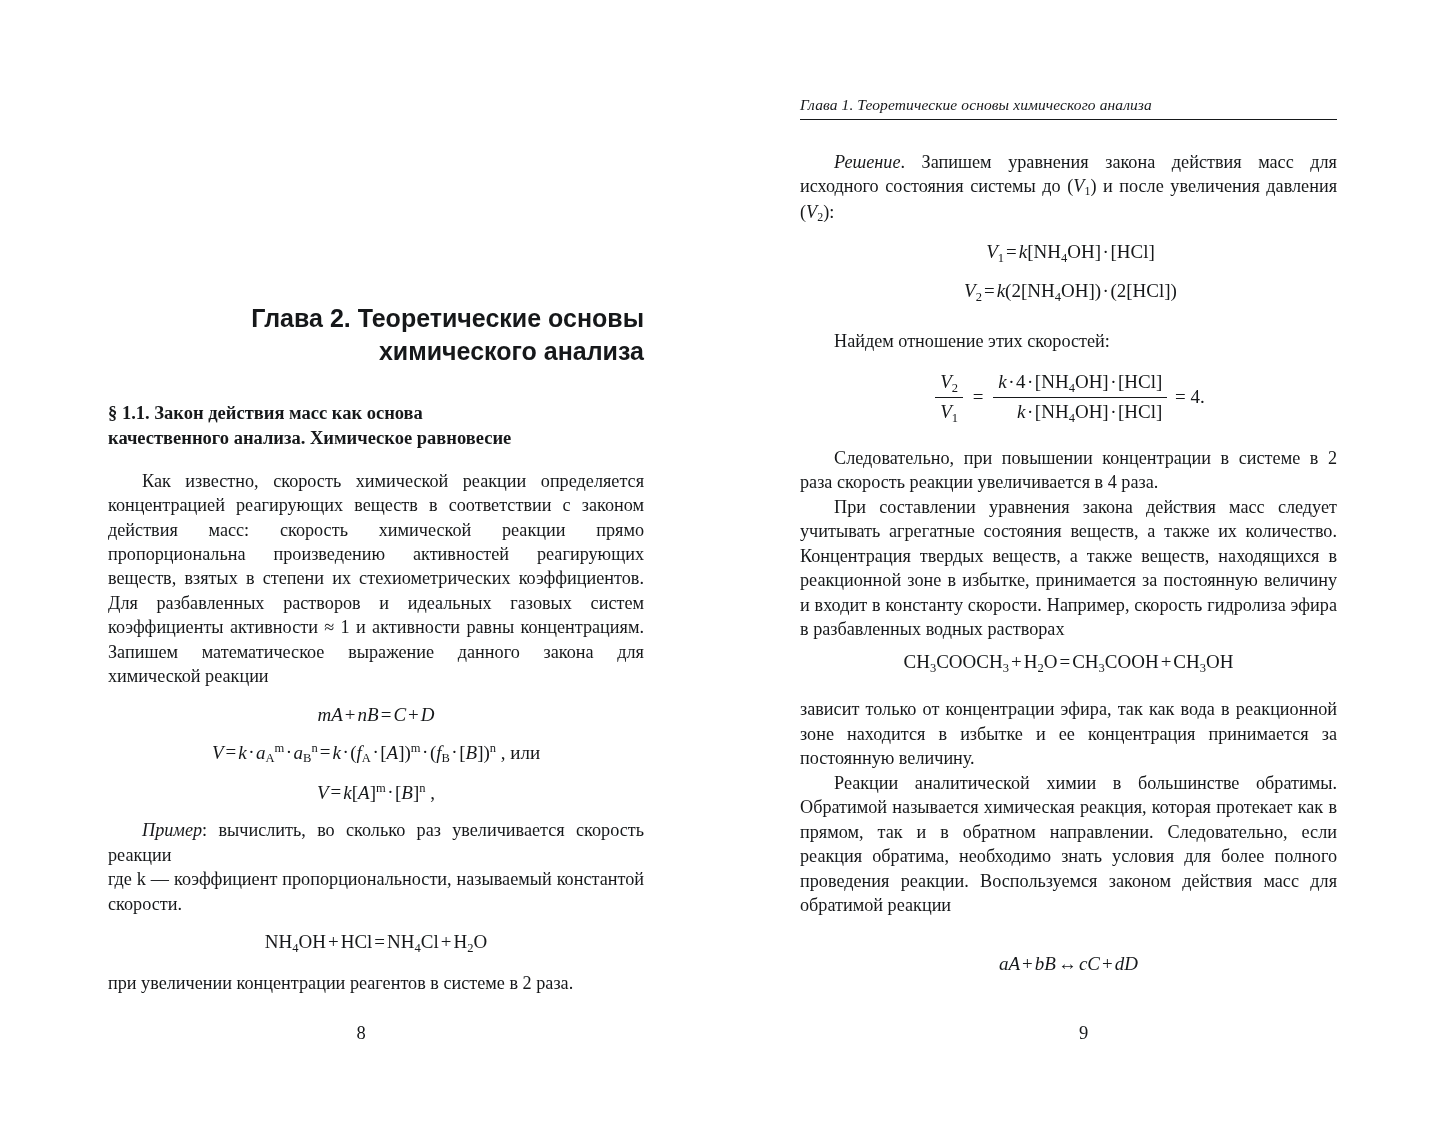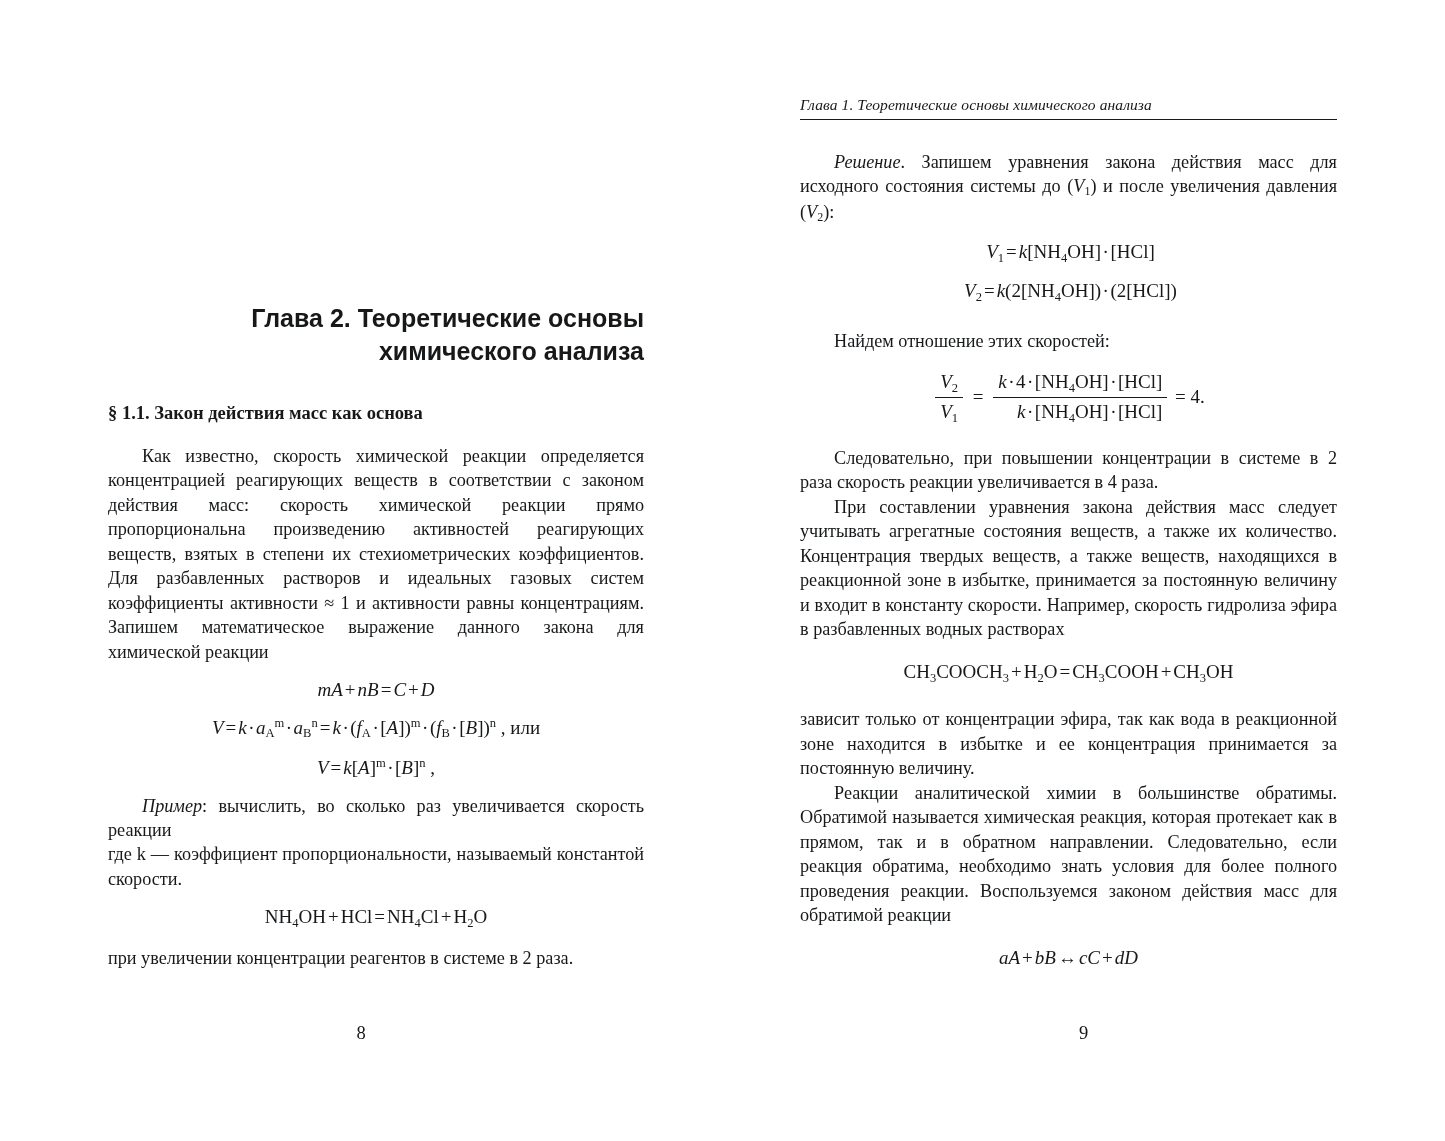--- a/index.html
+++ b/index.html
@@ -136,20 +136,21 @@
 
   <div class="page page-left">
 
     <h1 class="chapter-title">
       <span>Глава 2. Теоретические основы</span>
       <span class="l2">химического анализа</span>
     </h1>
 
     <h2 class="section-title">
       <span>§ 1.1. Закон действия масс как основа</span><br>
+      <span>качественного анализа. Химическое равновесие</span>
     </h2>
 
     <p class="body">Как известно, скорость химической реакции определяется концентрацией реагирующих веществ в соответствии с законом действия масс: скорость химической реакции прямо пропорциональна произведению активностей реагирующих веществ, взятых в степени их стехиометрических коэффициентов. Для разбавленных растворов и идеальных газовых систем коэффициенты активности ≈ 1 и активности равны концентрациям. Запишем математическое выражение данного закона для химической реакции</p>
 
     <div class="math">
       <span class="mi">m</span><span class="mi">A</span><span class="op">+</span><span class="mi">n</span><span class="mi">B</span><span class="op">=</span><span class="mi">C</span><span class="op">+</span><span class="mi">D</span>
     </div>
 
     <div class="math">
       <span class="mi">V</span><span class="op">=</span><span class="mi">k</span><span class="dot">·</span><span class="mi">a</span><sub>A</sub><sup>m</sup><span class="dot">·</span><span class="mi">a</span><sub>B</sub><sup>n</sup><span class="op">=</span><span class="mi">k</span><span class="dot">·</span>(<span class="mi">f</span><sub>A</sub><span class="dot">·</span>[<span class="mi">A</span>])<sup>m</sup><span class="dot">·</span>(<span class="mi">f</span><sub>B</sub><span class="dot">·</span>[<span class="mi">B</span>])<sup>n</sup> , или
@@ -199,27 +200,27 @@
       <span class="frac">
         <span class="num"><span class="mi">k</span><span class="dot">·</span>4<span class="dot">·</span>[NH<sub>4</sub>OH]<span class="dot">·</span>[HCl]</span>
         <span class="den"><span class="mi">k</span><span class="dot">·</span>[NH<sub>4</sub>OH]<span class="dot">·</span>[HCl]</span>
       </span>
       <span>= 4.</span>
     </div>
 
     <p class="body">Следовательно, при повышении концентрации в системе в 2 раза скорость реакции увеличивается в 4 раза.</p>
     <p class="body">При составлении уравнения закона действия масс следует учитывать агрегатные состояния веществ, а также их количество. Концентрация твердых веществ, а также веществ, находящихся в реакционной зоне в избытке, принимается за постоянную величину и входит в константу скорости. Например, скорость гидролиза эфира в разбавленных водных растворах</p>
 
-    <div class="math" style="margin-top:19px;margin-bottom:22px;">
+    <div class="math" style="margin-top:9px;margin-bottom:22px;">
       CH<sub>3</sub>COOCH<sub>3</sub><span class="op">+</span>H<sub>2</sub>O<span class="op">=</span>CH<sub>3</sub>COOH<span class="op">+</span>CH<sub>3</sub>OH
     </div>
 
     <p class="body noind">зависит только от концентрации эфира, так как вода в реакционной зоне находится в избытке и ее концентрация принимается за постоянную величину.</p>
     <p class="body">Реакции аналитической химии в большинстве обратимы. Обратимой называется химическая реакция, которая протекает как в прямом, так и в обратном направлении. Следовательно, если реакция обратима, необходимо знать условия для более полного проведения реакции. Воспользуемся законом действия масс для обратимой реакции</p>
 
-    <div class="math" style="margin-top:20px;">
+    <div class="math" style="margin-top:36px;">
       <span class="mi">a</span><span class="mi">A</span><span class="op">+</span><span class="mi">b</span><span class="mi">B</span><span class="op">↔</span><span class="mi">c</span><span class="mi">C</span><span class="op">+</span><span class="mi">d</span><span class="mi">D</span>
     </div>
 
     <div class="folio folio-right">9</div>
   </div>
 
 </div>
 
 </body></html>

